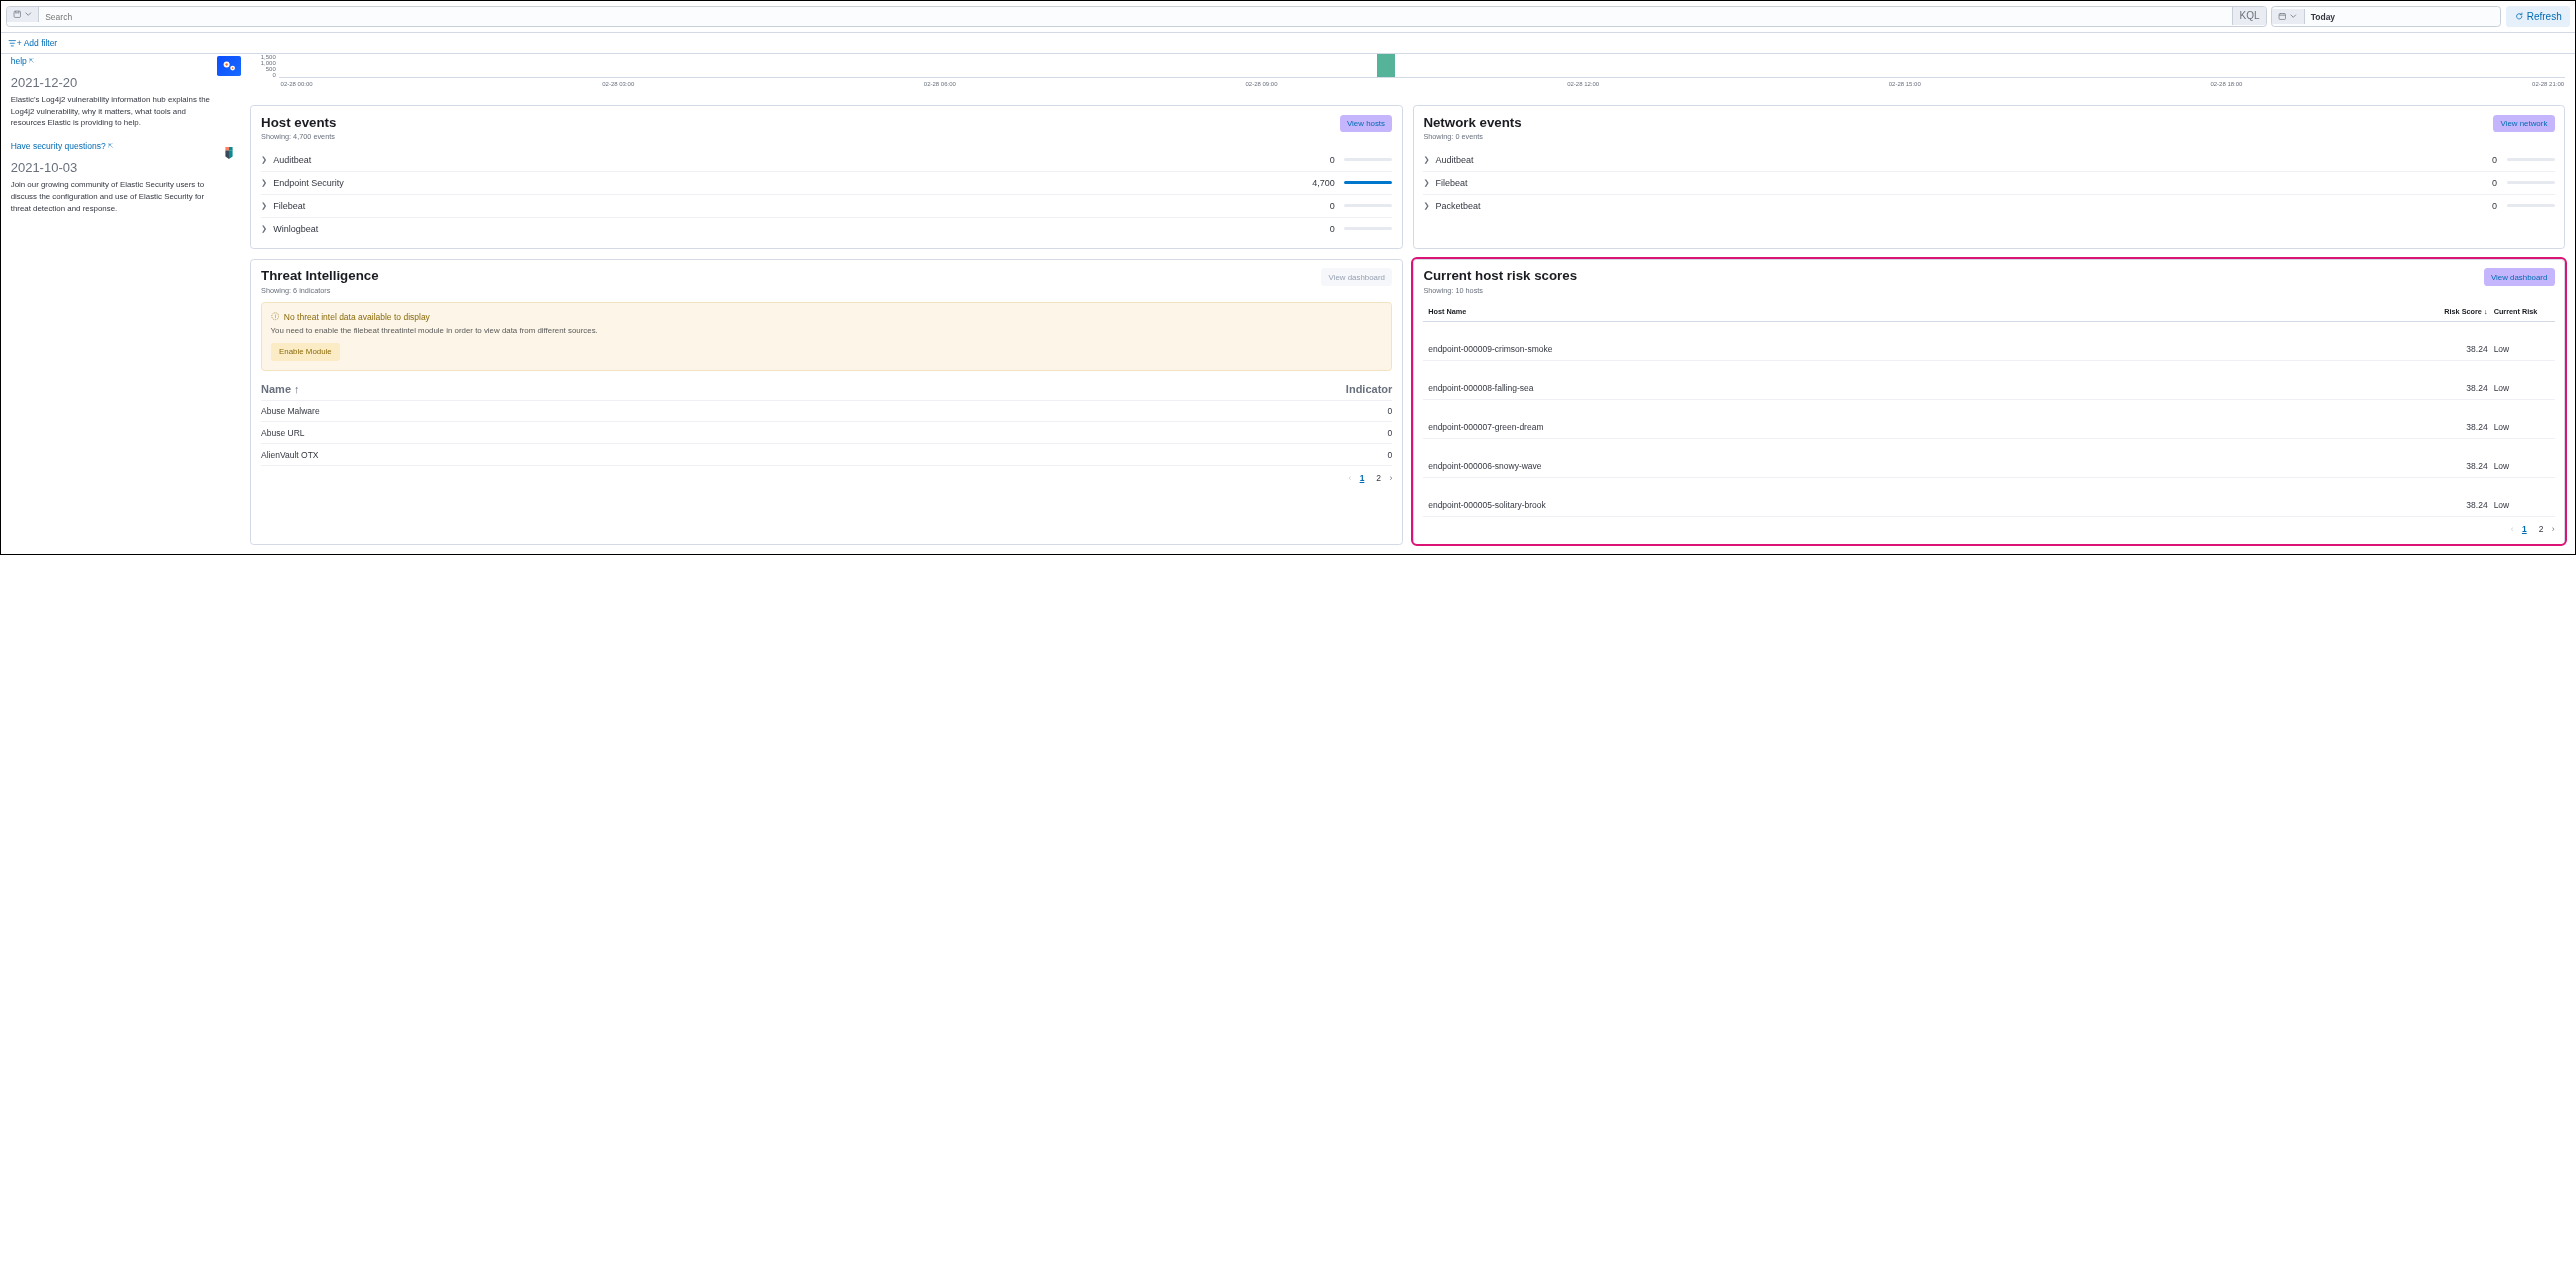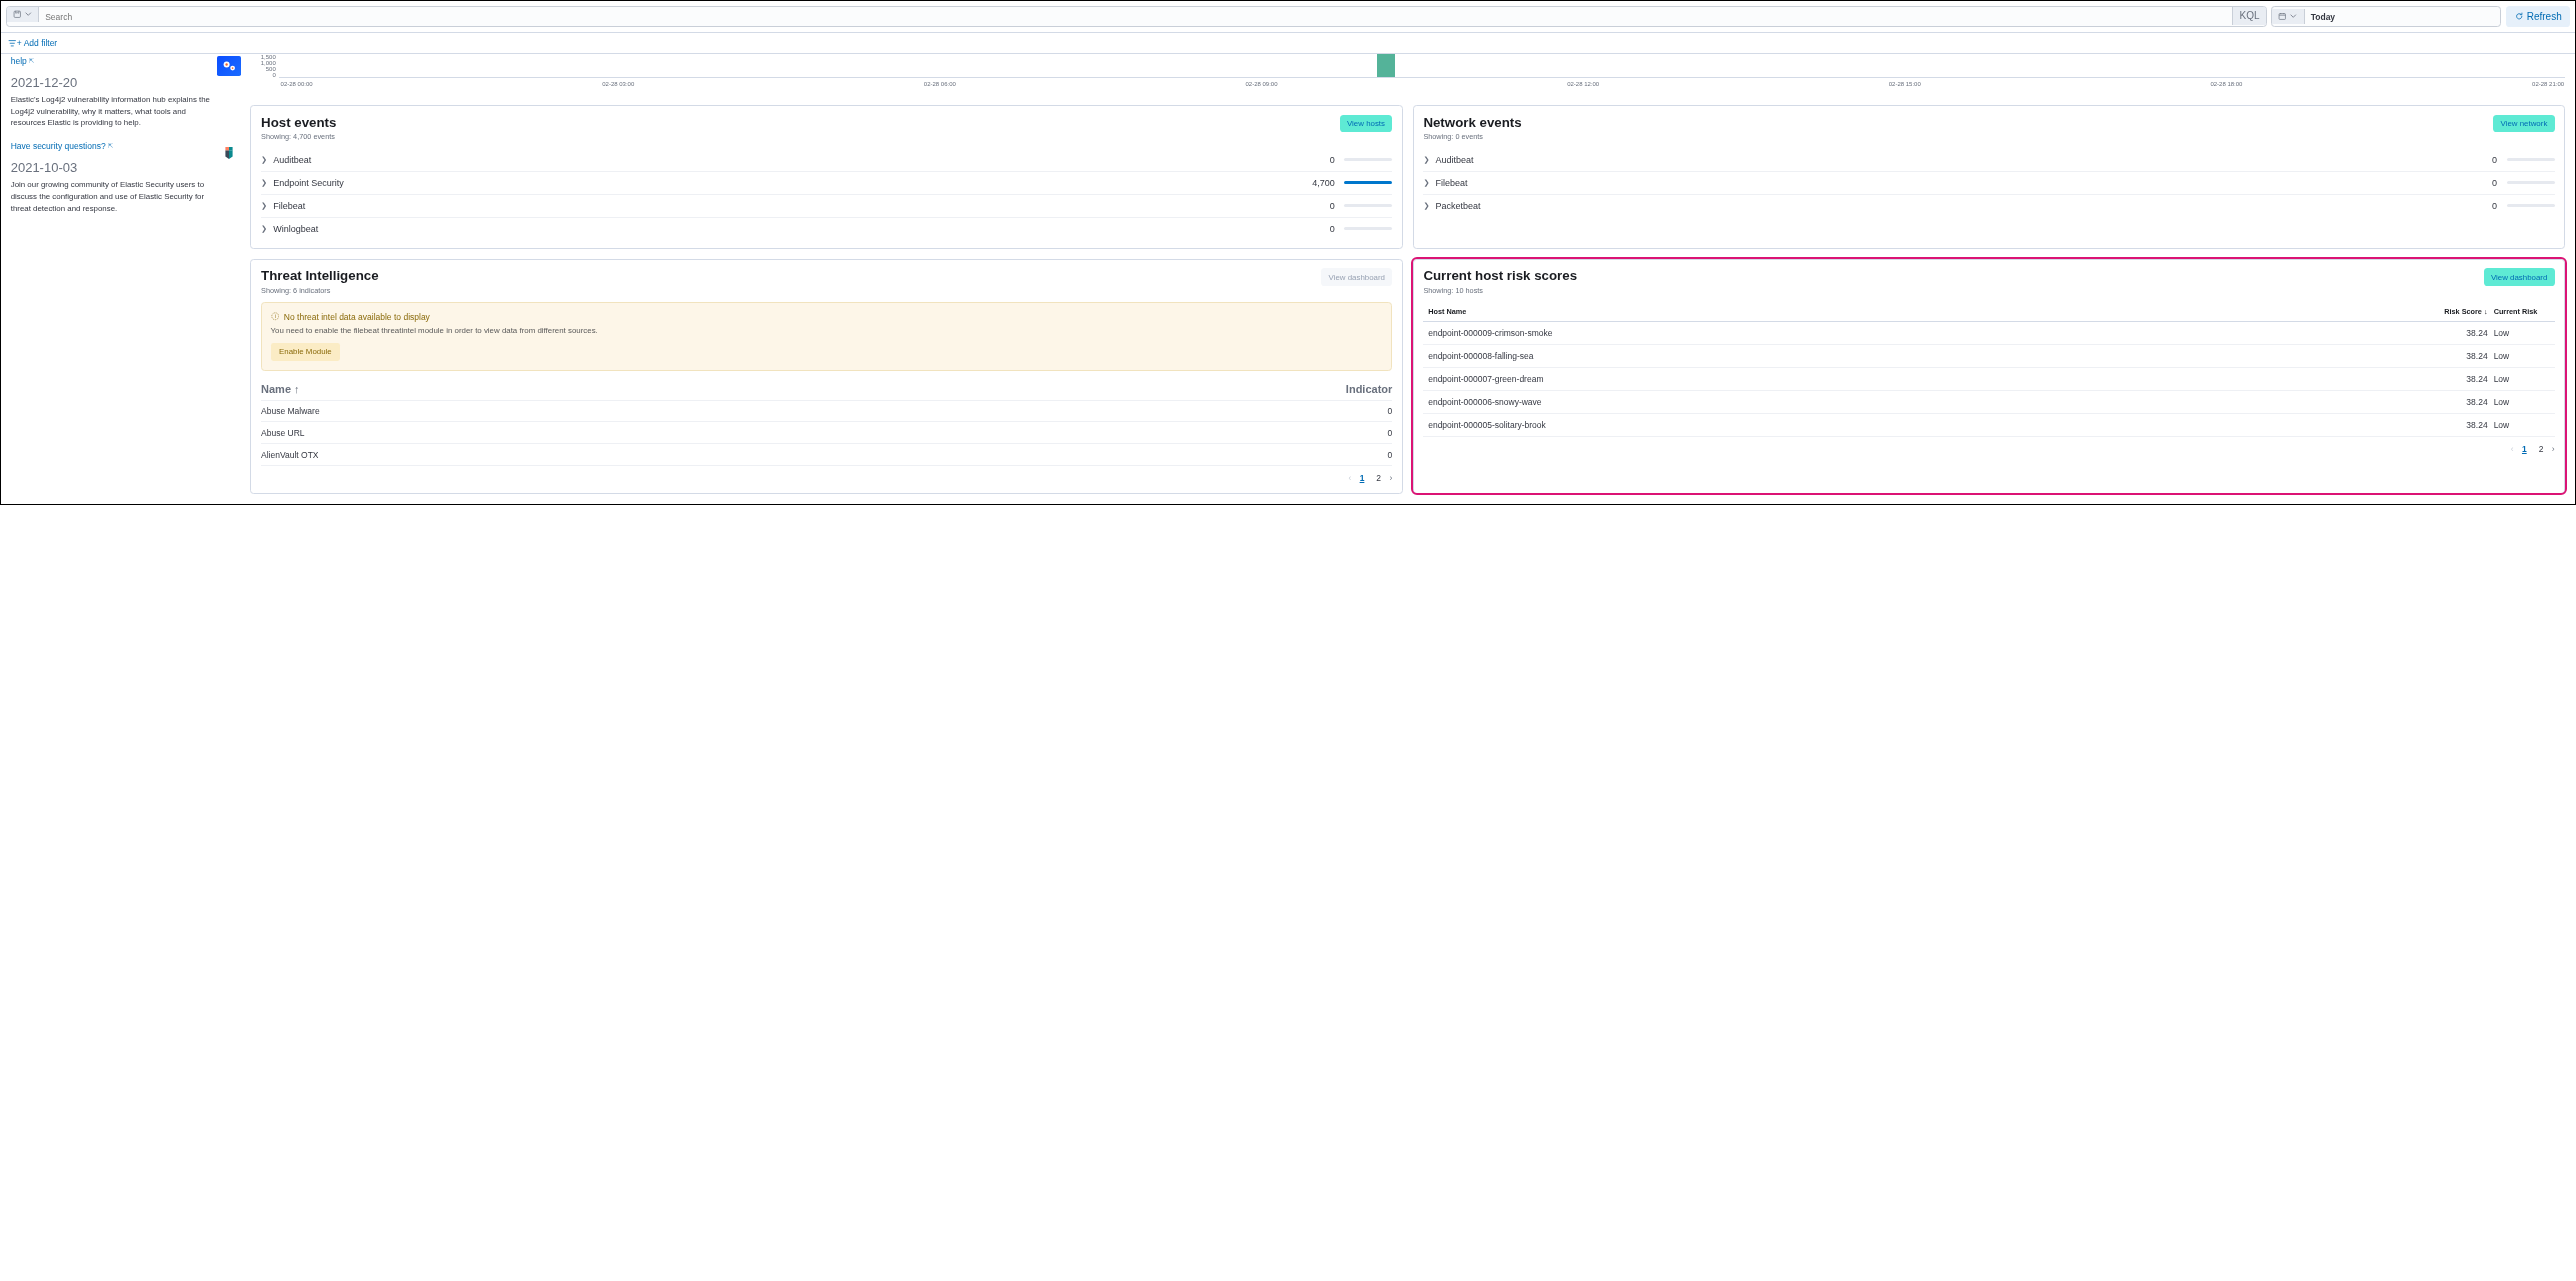--- a/index.html
+++ b/index.html
@@ -28,41 +28,41 @@
 .y-labels { position: absolute; left: 0; top: 0; font-size: 6px; color: #69707d; text-align: right; width: 25.4px; }
 .y-labels div { line-height: 6px; }
 .chart-body { margin-left: 29px; position: relative; height: 24px; border-bottom: 0.6px solid #d3dae6; }
 .bar { position: absolute; bottom: 0; width: 18px; background: #54b399; }
 .x-labels { margin-left: 29px; display: flex; justify-content: space-between; font-size: 6px; color: #69707d; margin-top: 3.6px; padding: 0 1.2px; }
 .panels-row { display: flex; gap: 9.7px; }
 .panel { flex: 1; border: 0.6px solid #d3dae6; border-radius: 3.6px; padding: 8.5px 9.7px; background: #fff; }
 .panel-header { display: flex; justify-content: space-between; align-items: flex-start; margin-bottom: 7.3px; }
 .panel-title { font-size: 13.3px; font-weight: 700; color: #1a1c21; }
 .panel-sub { font-size: 7.3px; color: #69707d; margin-top: 2.4px; }
-.btn-soft { background: #5eead4; color: #006bb4; border: none; border-radius: 3.6px; padding: 4.2px 7.3px; font-size: 7.9px; font-weight: 500; cursor: pointer; }
+.btn-soft { background: #c4b5fd; color: #006bb4; border: none; border-radius: 3.6px; padding: 4.2px 7.3px; font-size: 7.9px; font-weight: 500; cursor: pointer; }
 .btn-dis { background: #f5f7fa; color: #98a2b3; border: none; border-radius: 3.6px; padding: 4.2px 7.3px; font-size: 7.9px; font-weight: 500; }
 .event-row { display: flex; align-items: center; padding: 6px 0; border-bottom: 0.6px solid #eef0f4; gap: 6px; }
 .event-row:last-child { border-bottom: none; }
 .chev { color: #69707d; font-size: 7.3px; cursor: pointer; }
 .event-name { flex: 1; font-size: 9px; }
 .event-count { font-size: 9px; margin-right: 3.6px; }
 .event-bar { width: 48px; height: 3.6px; background: #e6e9ef; border-radius: 1.8px; overflow: hidden; }
 .event-bar-fill { height: 100%; background: #0077cc; }
 .callout { background: #fdf6e8; border: 0.6px solid #f1e3be; border-radius: 3.6px; padding: 8.5px; margin-bottom: 7.3px; }
 .callout-title { color: #8a6a0a; font-weight: 500; display: flex; align-items: center; gap: 4.8px; margin-bottom: 4.8px; font-size: 8.5px; }
 .callout-desc { font-size: 7.9px; color: #5a5a5a; margin-bottom: 7.3px; }
 .callout-btn { background: #fbecc5; color: #8a6a0a; border: none; padding: 4.8px 8.5px; border-radius: 2.4px; font-weight: 500; cursor: pointer; font-size: 7.9px; }
 .mini-table-head { display: flex; padding: 4.8px 0; border-bottom: 0.6px solid #eef0f4; font-size: 11px; font-weight: 600; color: #69707d; }
 .mini-table-row { display: flex; padding: 5.4px 0; border-bottom: 0.6px solid #eef0f4; font-size: 8.5px; }
 .col-name { flex: 1; }
 .col-ind { width: 48px; text-align: right; }
 .risk-panel { position: relative; }
 .risk-highlight { position: absolute; inset: -2.4px; border: 2.4px solid #db1374; border-radius: 6px; pointer-events: none; }
 .risk-table-head { display: flex; padding: 4.8px 0; border-bottom: 0.6px solid #d3dae6; font-size: 7.3px; font-weight: 700; color: #1a1c21; }
-.risk-row { display: flex; padding: 6px 0; border-bottom: 0.6px solid #eef0f4; font-size: 8.5px; }
+.risk-row { display: flex; padding: 6px 0; border-bottom: 0.6px solid #eef0f4; font-size: 8.5px; margin-top: 16px; }
 .rcol-host { flex: 1; padding-left: 4.8px; }
 .rcol-score { width: 67px; text-align: right; padding-right: 6px; }
 .rcol-risk { width: 61px; }
 .pager { display: flex; justify-content: flex-end; align-items: center; gap: 4.8px; margin-top: 6px; font-size: 8.5px; }
 .pager .pg { padding: 1.2px 3.6px; cursor: pointer; }
 .pager .active { color: #006bb4; font-weight: 700; text-decoration: underline; }
 .pager .nav { color: #69707d; cursor: pointer; }
 .pager .nav.dis { color: #c9cfd8; cursor: default; }
 .ext-icon { font-size: 6.7px; opacity: 0.7; }
 svg.icon { width: 8.5px; height: 8.5px; }

